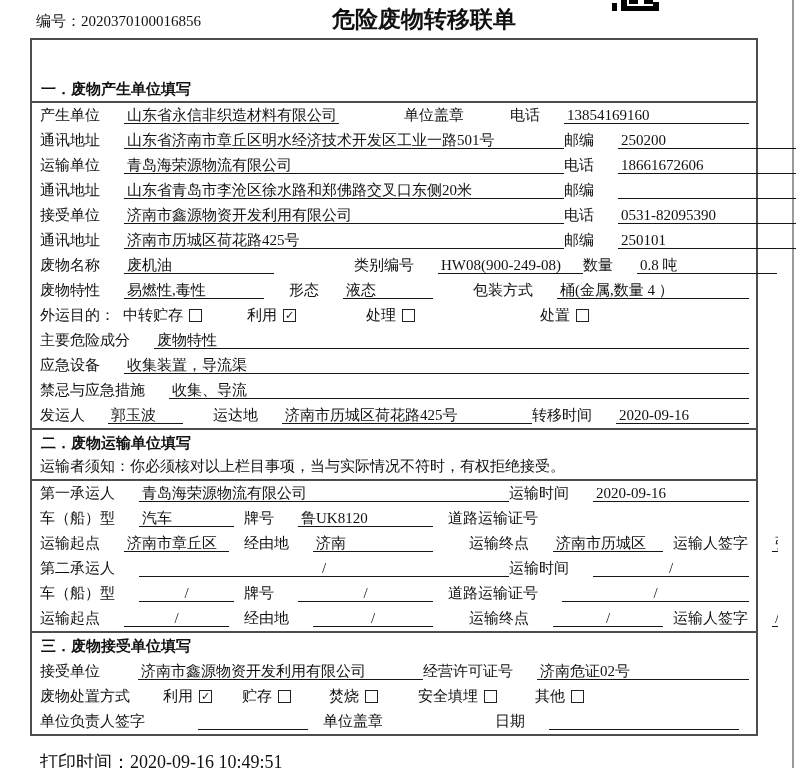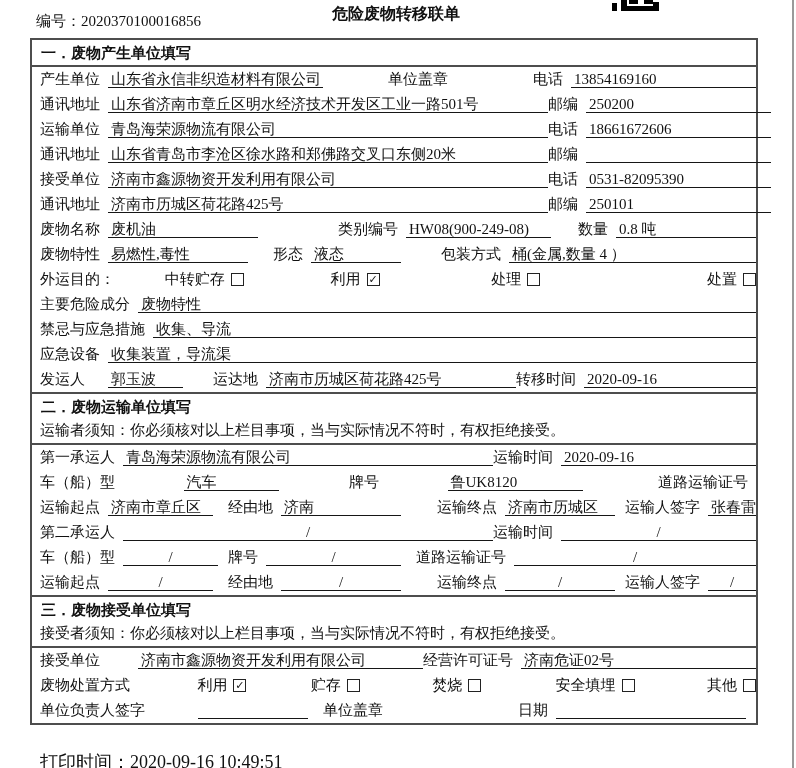--- a/index.html
+++ b/index.html
@@ -5,35 +5,35 @@
   * { margin:0; padding:0; box-sizing:border-box; }
   html,body { width:796px; height:768px; background:#ffffff; }
   body { font-family:"Liberation Serif","DejaVu Serif",serif; color:#111; position:relative; overflow:hidden; }
 
   .page-edge { position:absolute; right:2px; top:0; bottom:0; width:2px; background:#9a9a9a; }
 
   .qr { position:absolute; left:612px; top:0; width:54px; height:11px; }
   .qr svg { display:block; }
 
   .doc-number { position:absolute; left:36px; top:12px; font-size:15px; white-space:nowrap; }
-  .doc-title  { position:absolute; left:332px; top:4px; font-size:16px; font-weight:bold;
+  .doc-title  { position:absolute; left:332px; top:4px; font-size:23px; font-weight:bold;
                 font-family:"Liberation Sans","DejaVu Sans",sans-serif; white-space:nowrap; }
 
   .form { position:absolute; left:30px; top:38px; width:728px; border:2px solid #4d4d4d; background:#fff; }
 
   .sec-header { height:27px; line-height:26px; padding-left:9px; font-size:15px; font-weight:bold;
                 font-family:"Liberation Sans","DejaVu Sans",sans-serif; }
   .sec-header.mid { border-top:2px solid #4d4d4d; height:28px; }
-  .sec-header.first { border-bottom:2px solid #4d4d4d; }
+  .sec-header.first { border-bottom:2px solid #4d4d4d;margin-top:36px; }
   .notice { border-bottom:2px solid #4d4d4d; }
 
-  .row { display:flex; align-items:flex-end; height:25px; padding:0 0 4px 8px; font-size:15px;justify-content:space-between; }
+  .row { display:flex; align-items:flex-end; height:25px; padding:0 7px 4px 8px; font-size:15px; }
   .lbl { white-space:nowrap; margin-right:8px; flex-shrink:0; line-height:18px; }
   .val { border-bottom:1px solid #161616; white-space:nowrap; overflow:hidden; flex-shrink:0;
-         line-height:18px; height:18px; padding:0 3px; }
+         line-height:18px; height:18px; padding:0 3px;margin-left:16px; }
   .val.fill { flex:1 1 auto; }
   .ctr { text-align:center; }
   .sp { flex:1 1 auto; }
   .txt { white-space:nowrap; line-height:18px; }
 
   .opt { display:inline-flex; align-items:flex-end; flex-shrink:0; }
   .olbl { white-space:nowrap; line-height:18px; }
   .cb { width:13px; height:13px; border:1px solid #222; margin-left:6px; margin-bottom:2px;
         font-size:11px; line-height:12px; text-align:center; flex-shrink:0;
         font-family:"DejaVu Sans",sans-serif; }
@@ -162,27 +162,27 @@
       <span class="cb"></span>
     </span>
   </div>
 
   <div class="row">
     <span class="lbl">主要危险成分</span>
     <span class="val fill">废物特性</span>
   </div>
 
   <div class="row">
+    <span class="lbl">应急设备</span>
+    <span class="val fill">收集装置，导流渠</span>
+  </div>
+
+  <div class="row">
     <span class="lbl">禁忌与应急措施</span>
     <span class="val fill">收集、导流</span>
-  </div>
-
-  <div class="row">
-    <span class="lbl">应急设备</span>
-    <span class="val fill">收集装置，导流渠</span>
   </div>
 
   <div class="row">
     <span class="lbl">发运人</span>
     <span class="val w75 ml15">郭玉波</span>
     <span class="lbl ml30">运达地</span>
     <span class="val w250">济南市历城区荷花路425号</span>
     <span class="lbl ml8">转移时间</span>
     <span class="val fill">2020-09-16</span>
   </div>
@@ -241,23 +241,20 @@
     <span class="lbl ml15">经由地</span>
     <span class="val w120 ctr">/</span>
     <span class="lbl ml20">运输终点</span>
     <span class="val w110 ctr">/</span>
     <span class="lbl ml10">运输人签字</span>
     <span class="val fill ctr">/</span>
   </div>
 
   <div class="sec-header mid">三．废物接受单位填写</div>
 
-  <div class="row notice">
-    <span class="txt">接受者须知：你必须核对以上栏目事项，当与实际情况不符时，有权拒绝接受。</span>
-  </div>
 
   <div class="row">
     <span class="lbl">接受单位</span>
     <span class="val w285 ml30">济南市鑫源物资开发利用有限公司</span>
     <span class="lbl ml8">经营许可证号</span>
     <span class="val fill">济南危证02号</span>
   </div>
 
 
   <div class="row">

